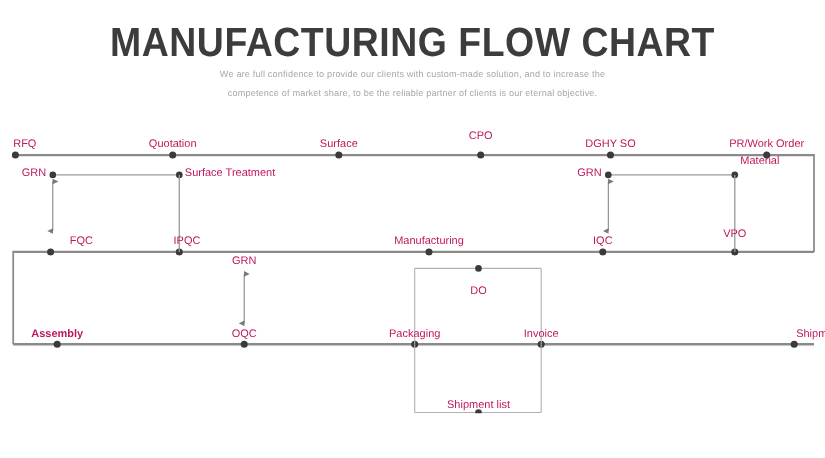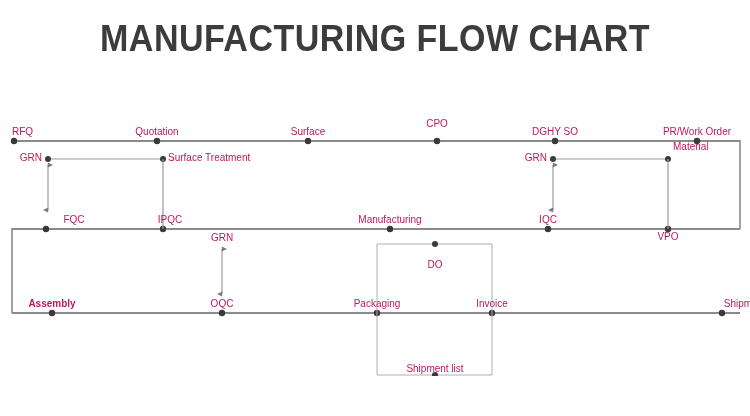--- a/index.html
+++ b/index.html
@@ -72,20 +72,21 @@
     transform: translateX(-100%);
   }
 </style>
 </head>
 <body>
 
 <div id="chart-root">
 
   <div id="page-title">MANUFACTURING FLOW CHART</div>
 
+  <div id="page-subtitle">We are full confidence to provide our clients with custom-made solution, and to increase the competence of market share, to be the reliable partner of clients is our eternal objective.</div>
 
   <svg id="flow-svg" viewBox="0 0 750 416">
     <defs>
       <marker id="arrow-up" markerWidth="6" markerHeight="6" refX="3" refY="5" orient="auto" markerUnits="userSpaceOnUse">
         <path d="M3,0 L0.4,5.2 L5.6,5.2 Z" fill="#7a7a7a"></path>
       </marker>
       <marker id="arrow-down" markerWidth="6" markerHeight="6" refX="3" refY="1" orient="auto" markerUnits="userSpaceOnUse">
         <path d="M3,6 L0.4,0.8 L5.6,0.8 Z" fill="#7a7a7a"></path>
       </marker>
     </defs>
@@ -138,21 +139,21 @@
       <div class="node-label" style="left: 12px; top: 125px;">RFQ</div>
       <div class="node-label center" style="left: 157px; top: 125px;">Quotation</div>
       <div class="node-label center" style="left: 308px; top: 125px;">Surface</div>
       <div class="node-label center" style="left: 437px; top: 117px;">CPO</div>
       <div class="node-label center" style="left: 555px; top: 125px;">DGHY SO</div>
       <div class="node-label center" style="left: 697px; top: 125px;">PR/Work Order</div>
       <div class="node-label center" style="left: 46px; top: 213px; margin-left: 28px;">FQC</div>
       <div class="node-label center" style="left: 170px; top: 213px;">IPQC</div>
       <div class="node-label center" style="left: 390px; top: 213px;">Manufacturing</div>
       <div class="node-label center" style="left: 548px; top: 213px;">IQC</div>
-      <div class="node-label center" style="left: 668px; top: 230px;">VPO</div>
+      <div class="node-label center" style="left: 668px; top: 206px;">VPO</div>
       <div class="node-label center" style="left: 52px; top: 297px; font-weight: bold;">Assembly</div>
       <div class="node-label center" style="left: 222px; top: 297px;">OQC</div>
       <div class="node-label center" style="left: 377px; top: 297px;">Packaging</div>
       <div class="node-label center" style="left: 492px; top: 297px;">Invoice</div>
       <div class="node-label left-of" style="left: 738px; top: 297px; margin-left: 28px;">Shipment</div>
       <div class="node-label left-of" style="left: 42px; top: 151px;">GRN</div>
       <div class="node-label" style="left: 168px; top: 151px;">Surface Treatment</div>
       <div class="node-label left-of" style="left: 547px; top: 151px;">GRN</div>
       <div class="node-label" style="left: 673px; top: 140px;">Material</div>
       <div class="node-label center" style="left: 222px; top: 231px;">GRN</div>

